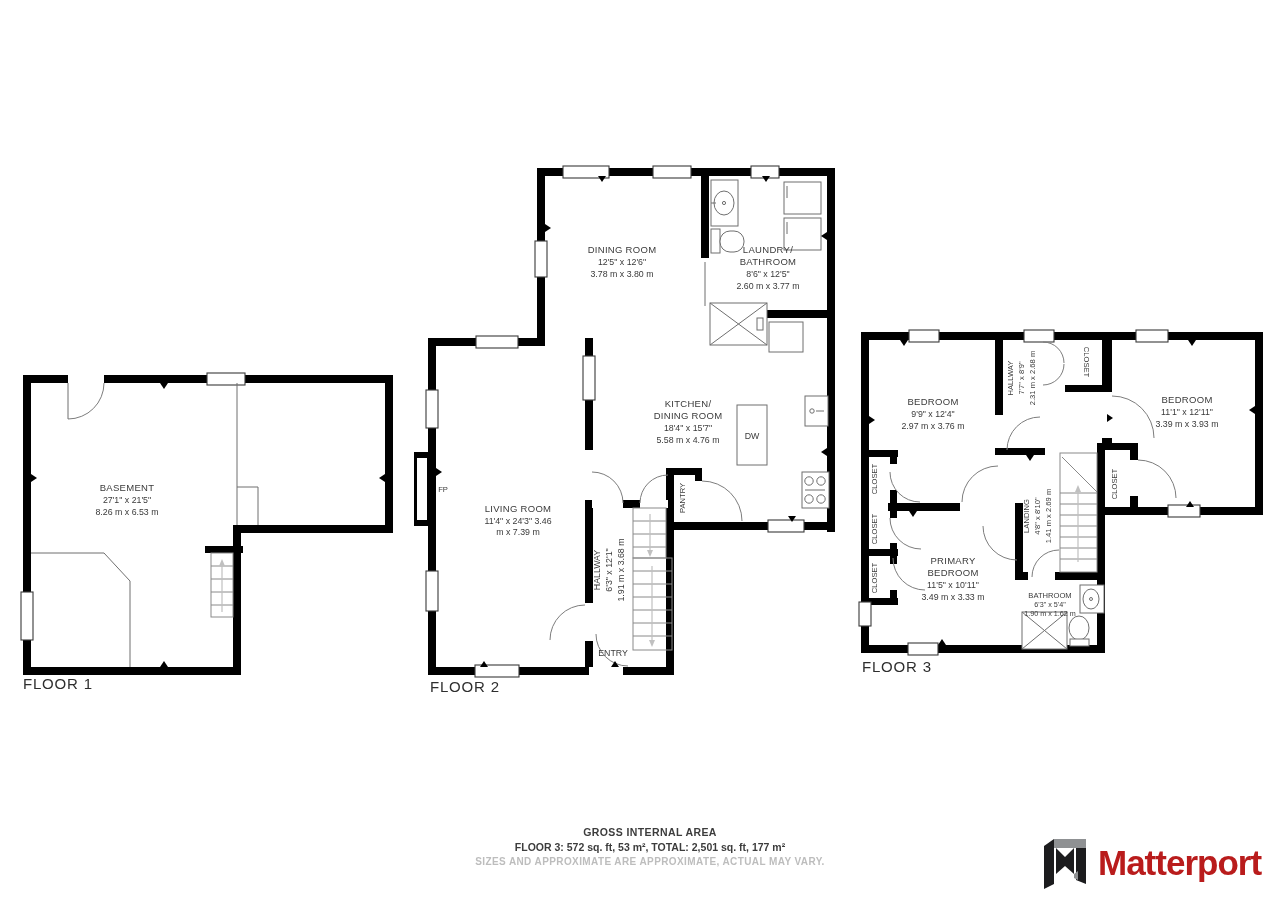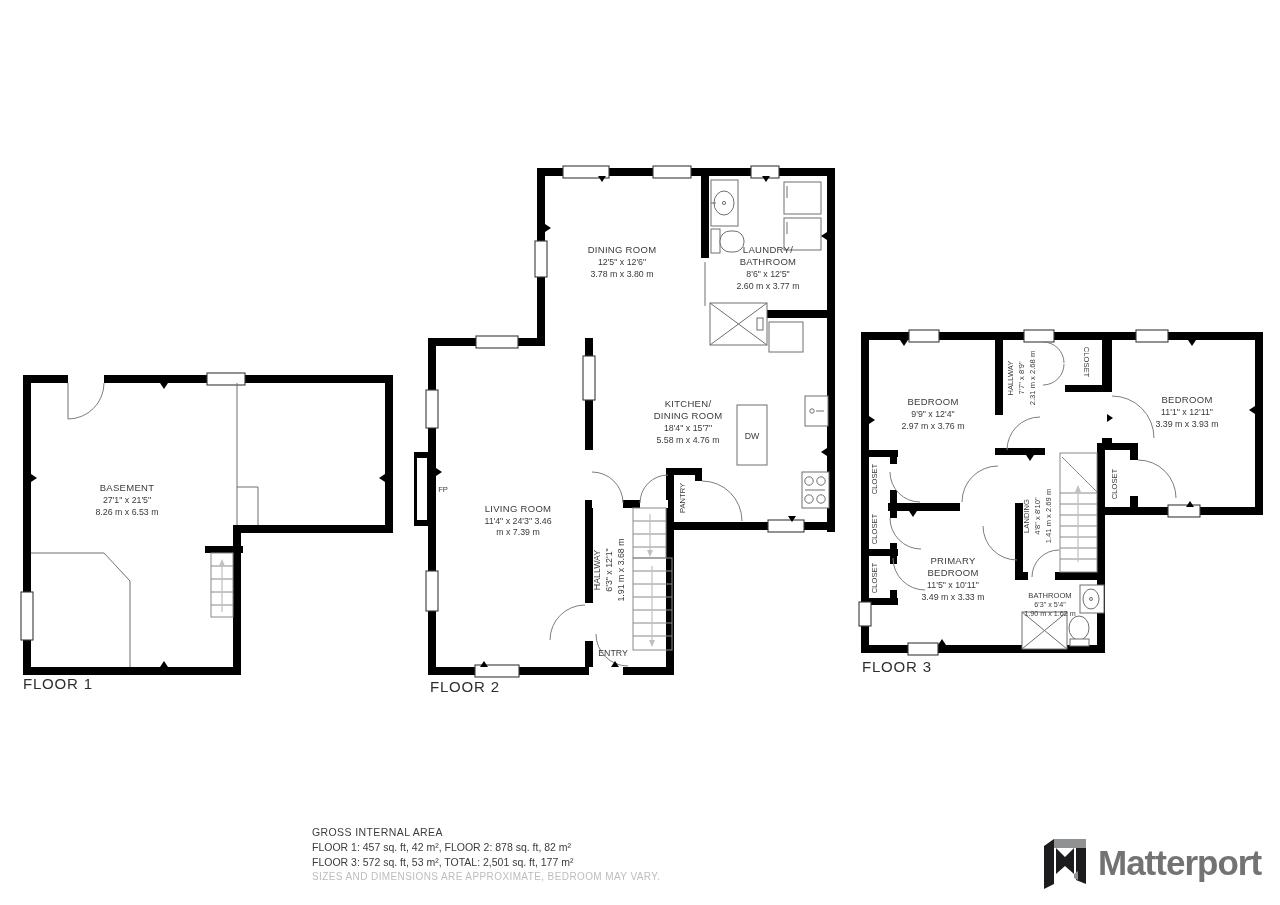--- a/index.html
+++ b/index.html
@@ -14,26 +14,26 @@
   .arc{stroke:#7d7d7d;stroke-width:1;fill:none;}
   .stair{stroke:#8a8a8a;stroke-width:1;fill:none;}
   .arrow{stroke:#c0c0c0;stroke-width:1.2;fill:none;}
   .ahead{fill:#c0c0c0;}
   .mark{fill:#000;}
   .room{font-size:9.5px;fill:#3a3a3a;text-anchor:middle;letter-spacing:.3px;}
   .dim{font-size:8.8px;fill:#3a3a3a;text-anchor:middle;}
   .small{font-size:7.6px;fill:#3a3a3a;text-anchor:middle;}
   .tiny{font-size:7.2px;fill:#3a3a3a;text-anchor:middle;}
   .floorlbl{font-size:15px;fill:#2e2e2e;letter-spacing:.8px;}
-  .footer{position:absolute;left:312px;top:826px;width:660px;text-align:left;color:#3c3c3c;}
+  .footer{position:absolute;left:320px;top:826px;width:660px;text-align:center;color:#3c3c3c;font-weight:bold;}
   .footer .t{font-size:10.5px;letter-spacing:.4px;margin:0 0 3px 0;}
   .footer .l{font-size:10.5px;margin:0 0 3px 0;}
   .footer .d{font-size:10px;color:#bdbdbd;letter-spacing:.4px;margin-top:2px;}
   .brand{position:absolute;left:1042px;top:836px;display:flex;align-items:center;}
-  .brand .word{font-size:35px;font-weight:bold;color:#737373;letter-spacing:-1px;margin-left:10px;}
+  .brand .word{font-size:35px;font-weight:bold;color:#b91c1c;letter-spacing:-1px;margin-left:10px;}
 </style>
 </head>
 <body>
 
 <div id="stage">
 <svg width="1280" height="905" viewBox="0 0 1280 905">
 
   <g>
     <g>
       <rect class="wall" x="23" y="375" width="370" height="8"></rect>
@@ -320,23 +320,22 @@
     <text class="small" x="877" y="479" transform="rotate(-90 877 479)">CLOSET</text>
     <text class="small" x="877" y="529" transform="rotate(-90 877 529)">CLOSET</text>
     <text class="small" x="877" y="578" transform="rotate(-90 877 578)">CLOSET</text>
     <text class="floorlbl" x="862" y="672">FLOOR 3</text>
   </g>
 </svg>
 
 
 <div class="footer">
   <div class="t">GROSS INTERNAL AREA</div>
-  <div class="l">FLOOR 1: 457 sq. ft, 42 m², FLOOR 2: 878 sq. ft, 82 m²</div>
   <div class="l">FLOOR 3: 572 sq. ft, 53 m², TOTAL: 2,501 sq. ft, 177 m²</div>
-  <div class="d">SIZES AND DIMENSIONS ARE APPROXIMATE, BEDROOM MAY VARY.</div>
+  <div class="d">SIZES AND APPROXIMATE ARE APPROXIMATE, ACTUAL MAY VARY.</div>
 </div>
 
 
 <div class="brand">
   <svg width="46" height="54" viewBox="0 0 46 54">
     <polygon fill="#8f9193" points="12,3 44,3 44,12 12,12"></polygon>
     <polygon fill="#1c1c1e" points="2,10 12,3 12,48 2,53"></polygon>
     <polygon fill="#1c1c1e" points="34,12 44,12 44,48 34,44"></polygon>
     <polygon fill="#1c1c1e" points="14,12 23,21 32,12 32,38 23,30 14,38"></polygon>
     <polygon fill="#8f9193" points="32,38 36,35 36,44 32,42"></polygon>

